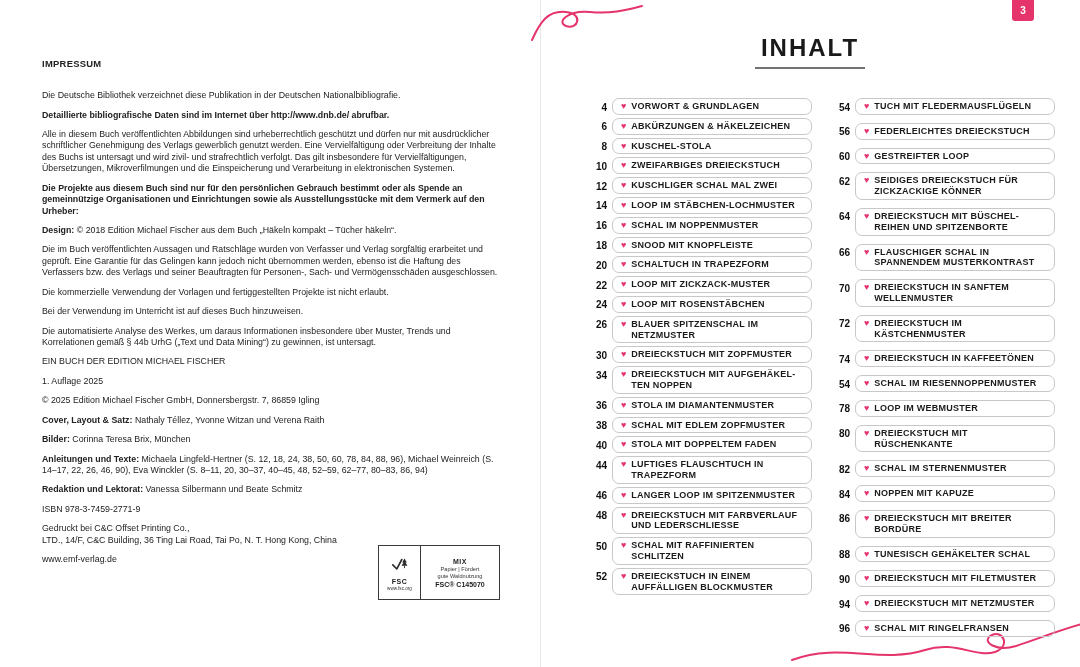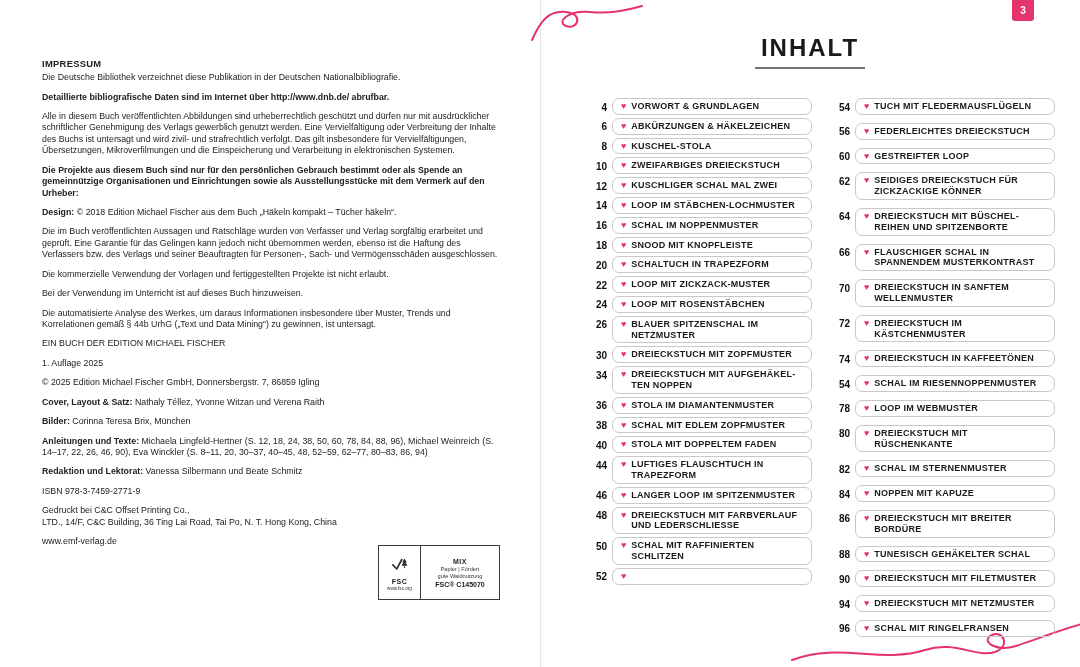--- a/index.html
+++ b/index.html
@@ -25,21 +25,21 @@
   .squiggle { position:absolute; color:var(--accent,#e5336b); }
   .squiggle-top { left:515px; top:2px; }
   .squiggle-bottom { left:780px; top:612px; }
 
   
   .impressum {
     position:absolute; left:42px; top:58px; width:462px;
     font-size:8.8px; line-height:1.3; color:#222;
   }
   .impressum h2 {
-    font-size:9.4px; font-weight:bold; letter-spacing:.3px; margin-bottom:2px;
+    font-size:9.4px; font-weight:bold; letter-spacing:.3px; margin-bottom:20px;
   }
   .imp-p { margin-bottom:8px; white-space:pre-line; }
   .imp-p .b { font-weight:bold;text-align:right; }
 
   
   .fsc-box {
     position:absolute; left:378px; top:545px; width:122px; height:55px;
     border:1px solid #3a3a3a; display:flex; background:#fff;
   }
   .fsc-left {
@@ -344,20 +344,21 @@
         <span class="toc-box">
           <span class="toc-heart">♥</span>
           <span class="toc-title">SCHAL MIT RAFFINIERTEN SCHLITZEN</span>
         </span>
       </div>
 
       <div class="toc-entry">
         <span class="toc-num">52</span>
         <span class="toc-box">
           <span class="toc-heart">♥</span>
+          <span class="toc-title">DREIECKSTUCH IN EINEM AUFFÄLLIGEN BLOCKMUSTER</span>
         </span>
       </div>
 
   </div>
   <div class="toc-col toc-col-right">
 
       <div class="toc-entry">
         <span class="toc-num">54</span>
         <span class="toc-box">
           <span class="toc-heart">♥</span>

